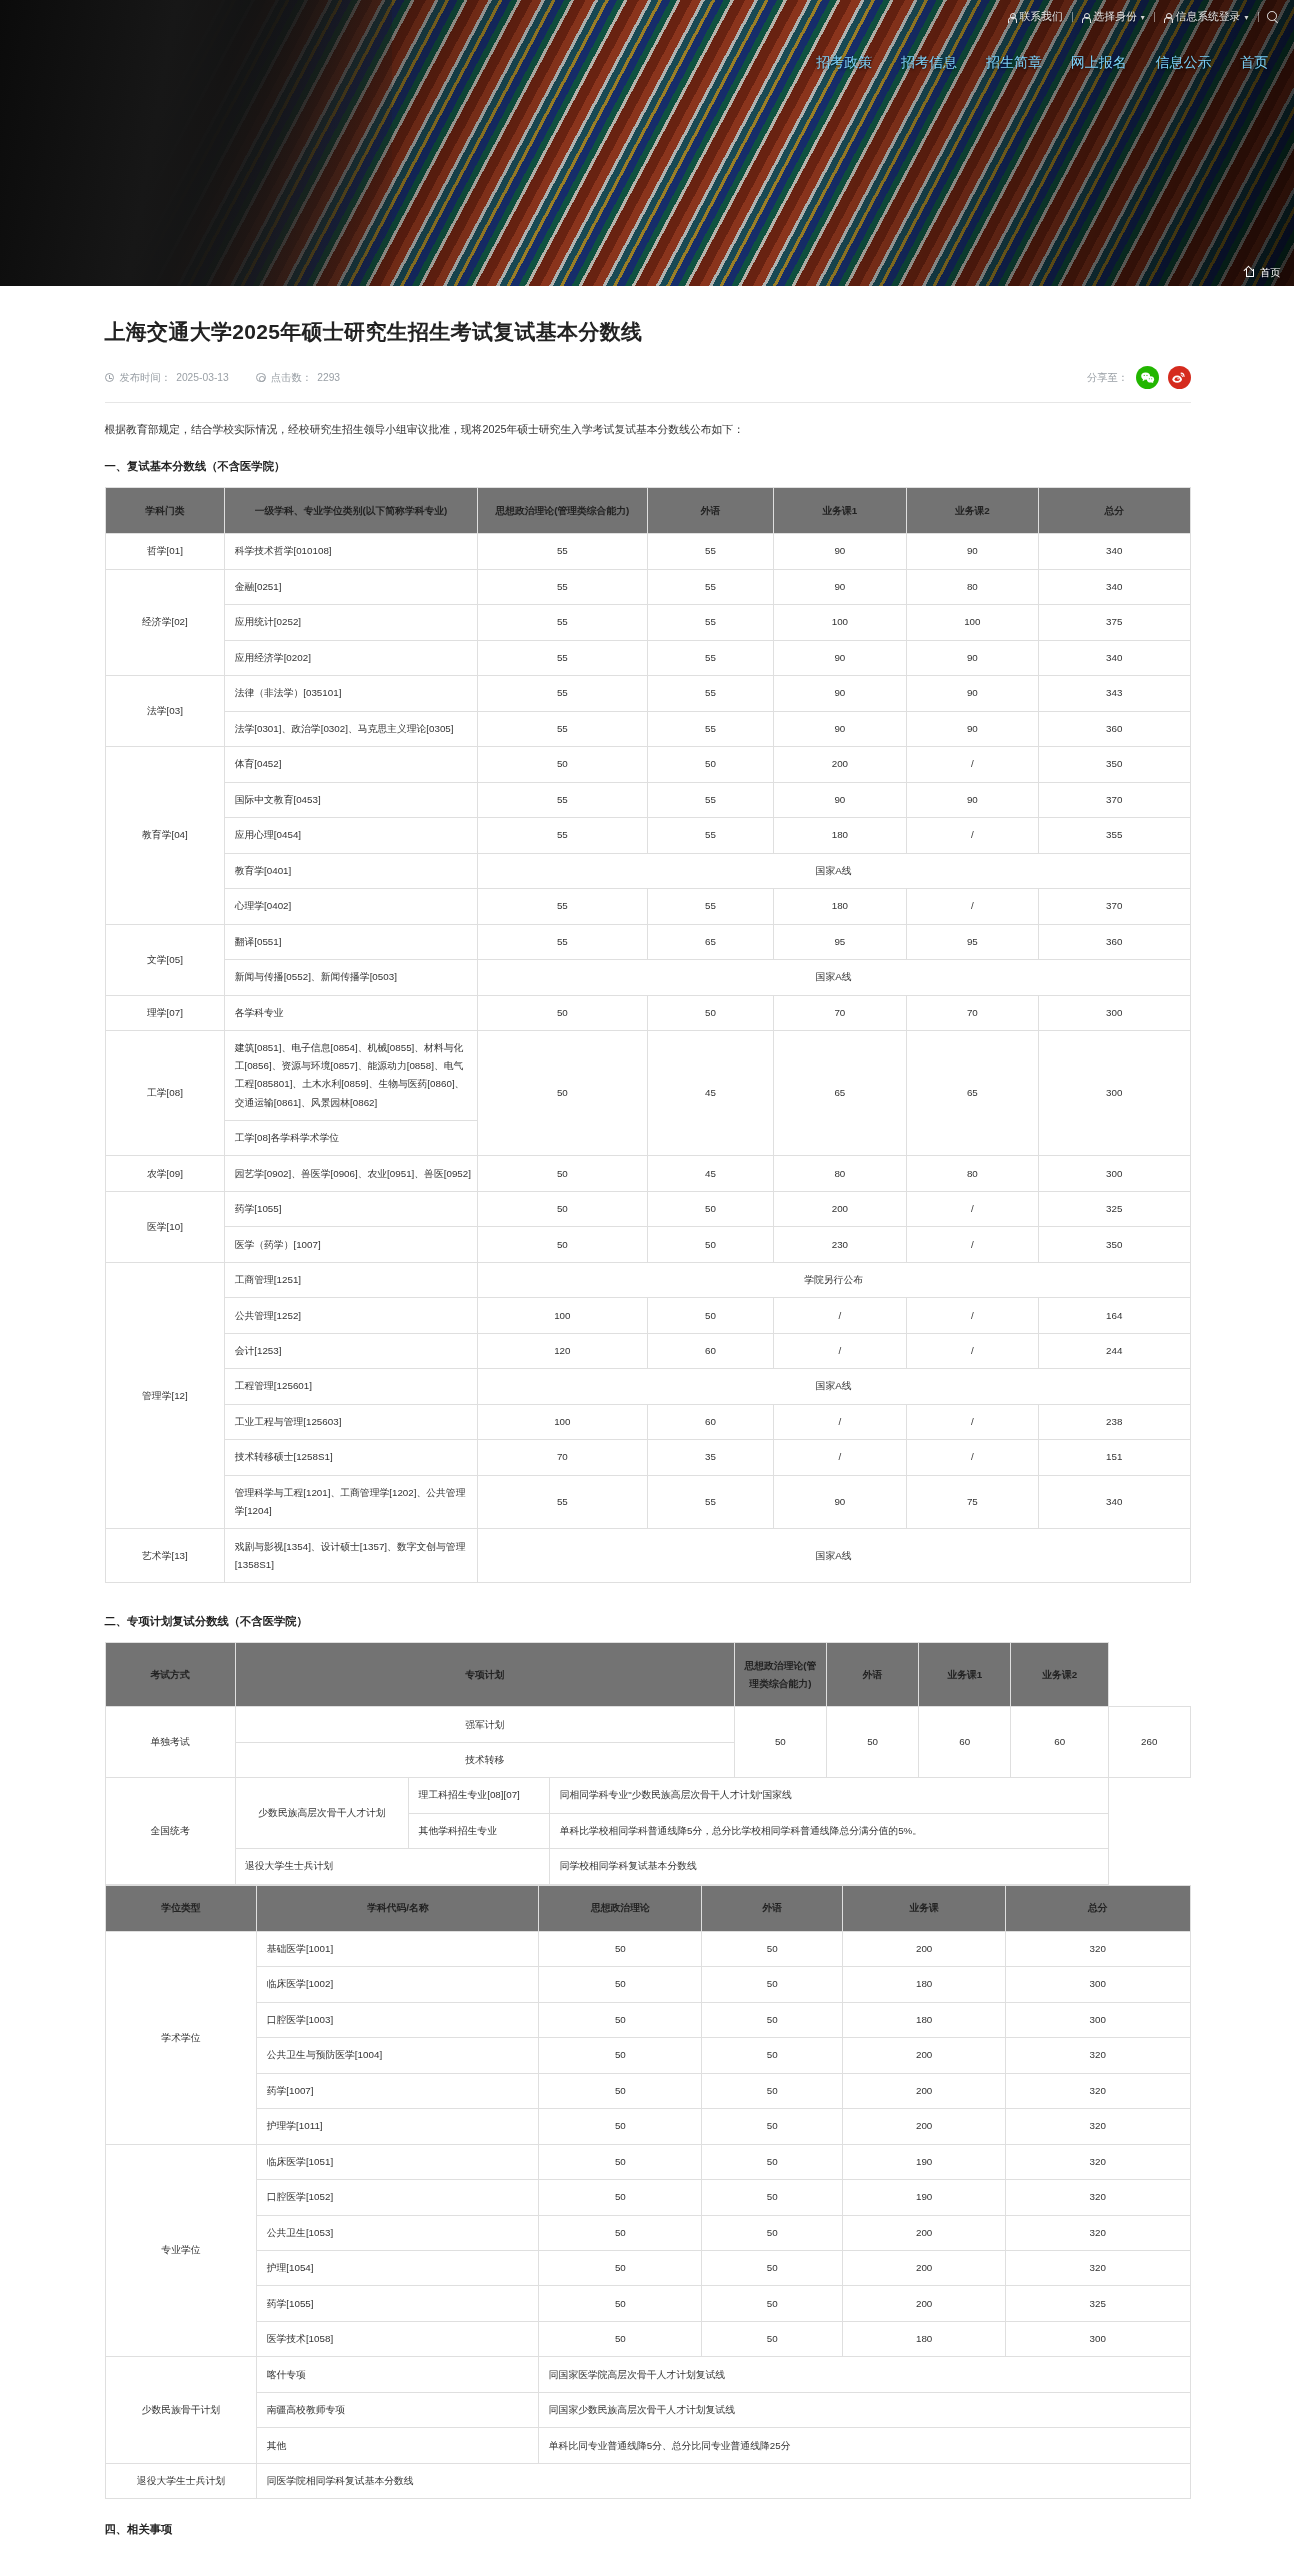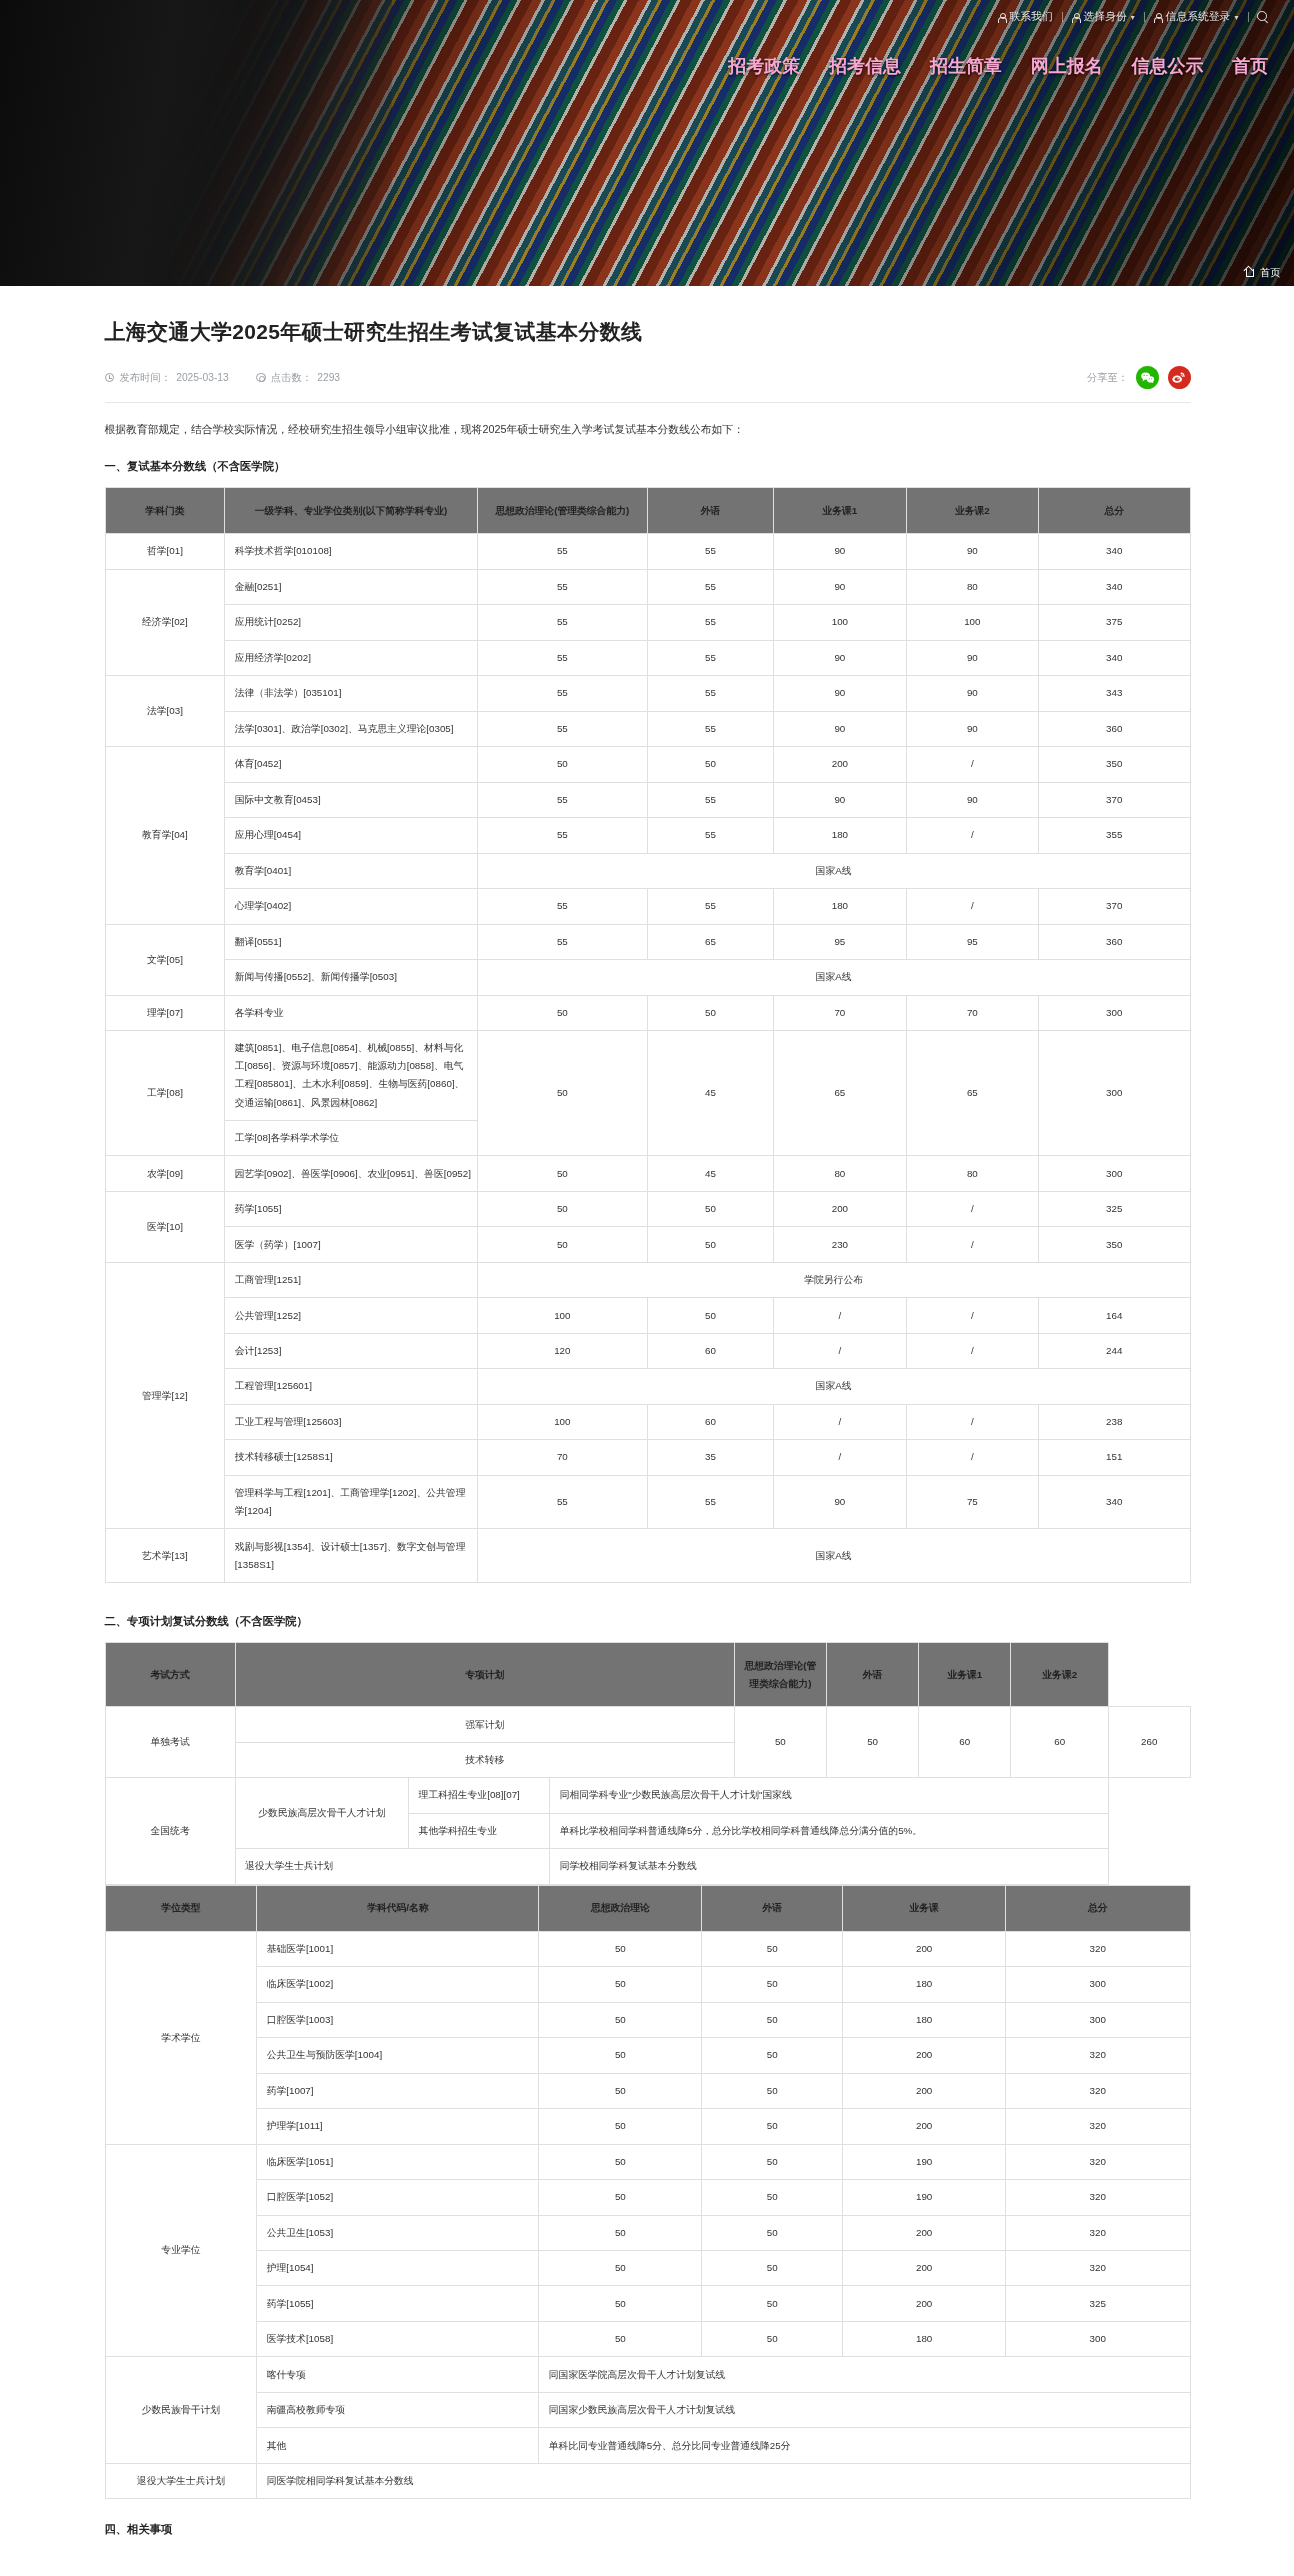--- a/index.html
+++ b/index.html
@@ -43,21 +43,21 @@
   }
   .banner-dark-left {
     position: absolute; left:0; top:0; width: 392px; height: 100%;
     background: linear-gradient(100deg, #0b0b0b 0%, #171717 40%, rgba(25,25,25,0.6) 72%, rgba(20,20,20,0) 100%);
   }
 
   
   .topbar {
     position:absolute; left:0; top:0; width:100%; height:34px;
     display:flex; align-items:center; justify-content:flex-end;
-    padding-right: 17px; z-index: 6;
+    padding-right: 7px; z-index: 6;
     color:#e9e9e9; font-size:10.8px;
   }
   .topbar .tb-item {
     display:flex; align-items:center; gap:4.1px;
     padding: 0 9.3px; white-space:nowrap; cursor:pointer;
     text-shadow: 0 0.5px 1.5px rgba(0,0,0,.7);
   }
   .topbar .tb-sep { width:0.5px; height:10.3px; background:rgba(255,255,255,.45); }
   .person-ico { width:7.7px; height:8.8px; display:inline-block; position:relative; }
   .person-ico::before{content:"";position:absolute;left:1.8px;top:0;width:4.1px;height:4.1px;border:0.8px solid #e9e9e9;border-radius:50%;}
@@ -96,22 +96,22 @@
   .logo-sub { color:#fff; line-height:1.15; text-shadow:0 1px 3.1px rgba(0,0,0,.6); }
   .logo-sub .cn { font-size:18.5px; letter-spacing:1.5px; }
   .logo-sub .en { font-size:7.2px; letter-spacing:0.5px; opacity:.88; margin-top:2.1px; }
 
   
   .mainnav {
     position:absolute; right:12.4px; top:54px; z-index:6;
     display:flex; align-items:center; gap:0;
   }
   .mainnav a {
-    color:#f9a8d4; font-size:18px; padding:0 14.4px; text-decoration:none;
-    white-space:nowrap; text-shadow:0 1px 3.1px rgba(0,0,0,.85);font-weight:bold;
+    color:#7dd3fc; font-size:14px; padding:0 14.4px; text-decoration:none;
+    white-space:nowrap; text-shadow:0 1px 3.1px rgba(0,0,0,.85);
   }
 
   
   .crumb {
     position:absolute; right:14.4px; bottom:6.2px; z-index:6;
     display:flex; align-items:center; gap:4.6px;
     color:#fff; font-size:10.3px; text-shadow:0 0.5px 2.6px rgba(0,0,0,.8);
   }
   .home-ico{ width:10.3px;height:9.8px;position:relative;display:inline-block;}
   .home-ico::before{content:"";position:absolute;left:0.5px;top:1px;width:6.7px;height:6.7px;border:0.9px solid #fff;border-top:none;transform:none;}

